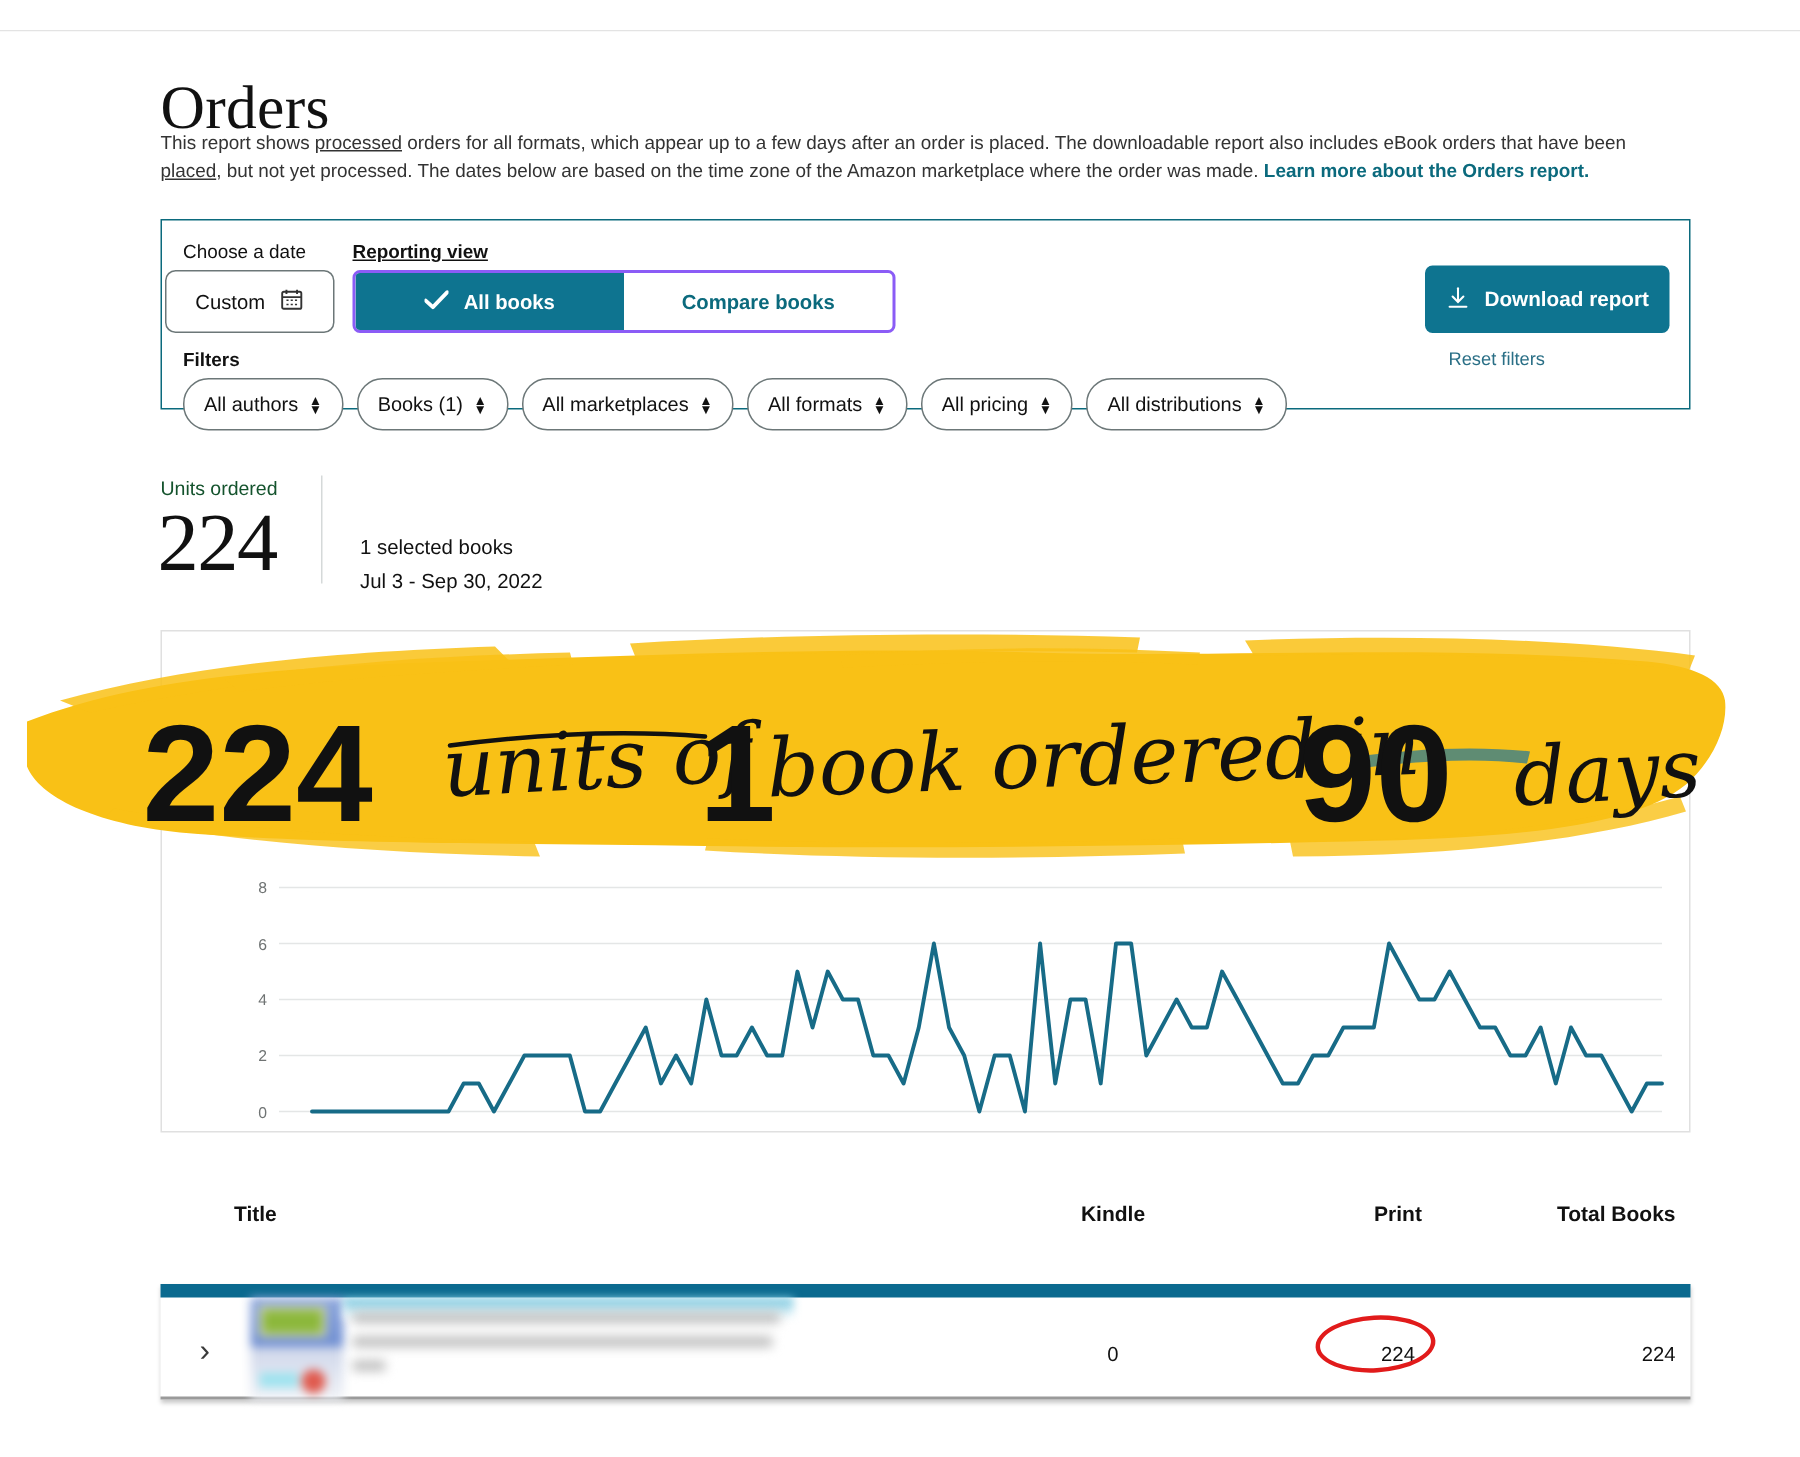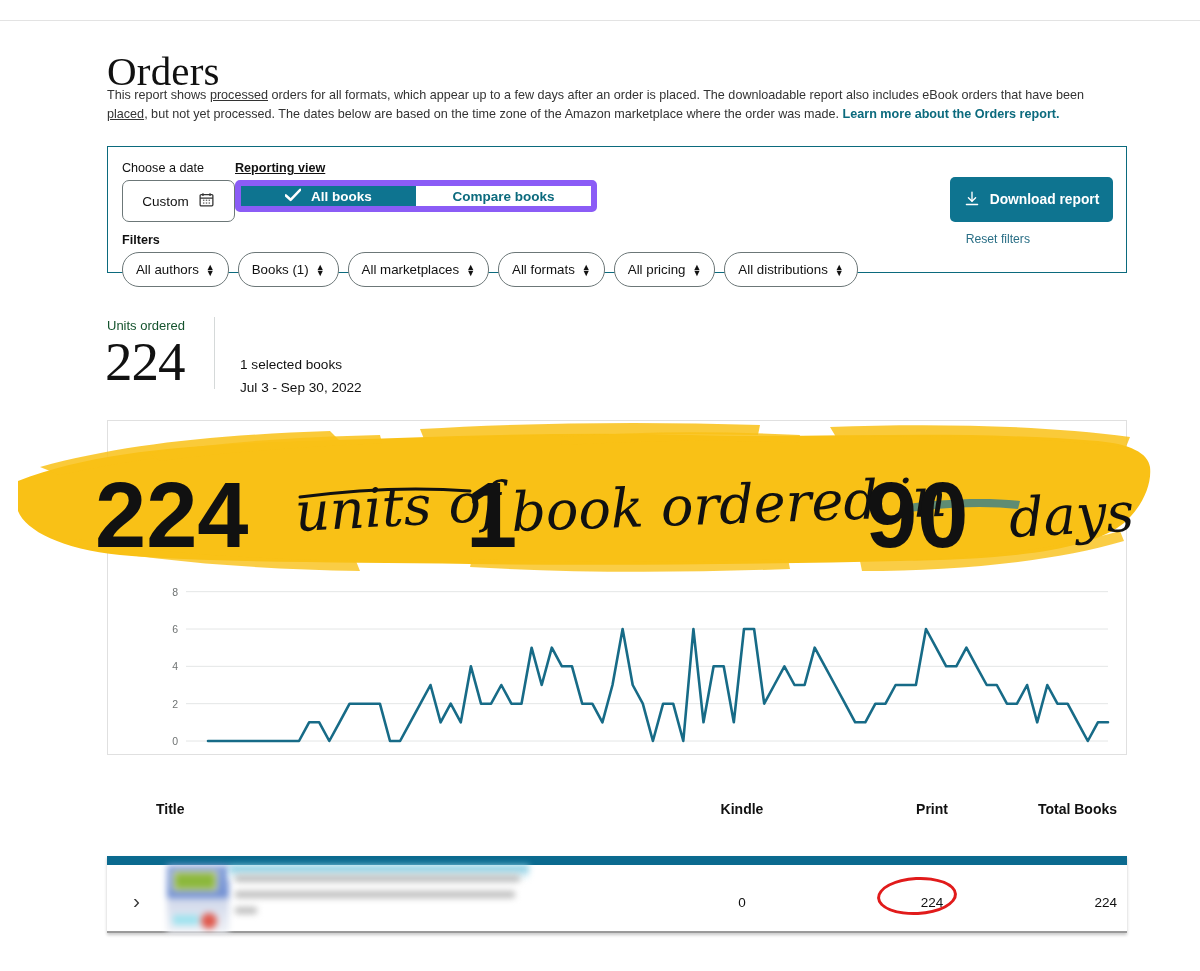--- a/index.html
+++ b/index.html
@@ -48,28 +48,28 @@
     position:absolute; left:127px; top:14px;
     font-size:12.6px; font-weight:bold; color:#111;
     text-decoration:underline;
     text-align:right;
   }
   .lbl-filters{
     position:absolute; left:14px; top:86px;
     font-size:12.6px; font-weight:bold; color:#111;
   }
   .date-btn{
-    position:absolute; left:14px; top:33px; width:113px; height:42px;
+    position:absolute; left:2px; top:33px; width:113px; height:42px;
     border:1px solid #6c7778; border-radius:7px; background:#fff;
     display:flex; align-items:center; justify-content:center; gap:9px;
     font-size:13.5px; color:#111;
   }
   .seg{
-    position:absolute; left:127px; top:33px; width:362px; height:32px;
-    border:6px solid #8b5cf6; border-radius:5px; overflow:hidden;
+    position:absolute; left:127px; top:33px; width:362px; height:42px;
+    border:2px solid #8b5cf6; border-radius:5px; overflow:hidden;
     display:flex; background:#fff;
   }
   .seg-item{
     flex:1; display:flex; align-items:center; justify-content:center; gap:10px;
     font-size:13.5px; font-weight:bold; color:#0b6a7d; cursor:pointer;
   }
   .seg-item.active{ background:#0e7490; color:#ffffff; }
   .dl-btn{
     position:absolute; left:842px; top:30px; width:163px; height:45px;
     background:#0e7490; border-radius:5px; color:#fff;

